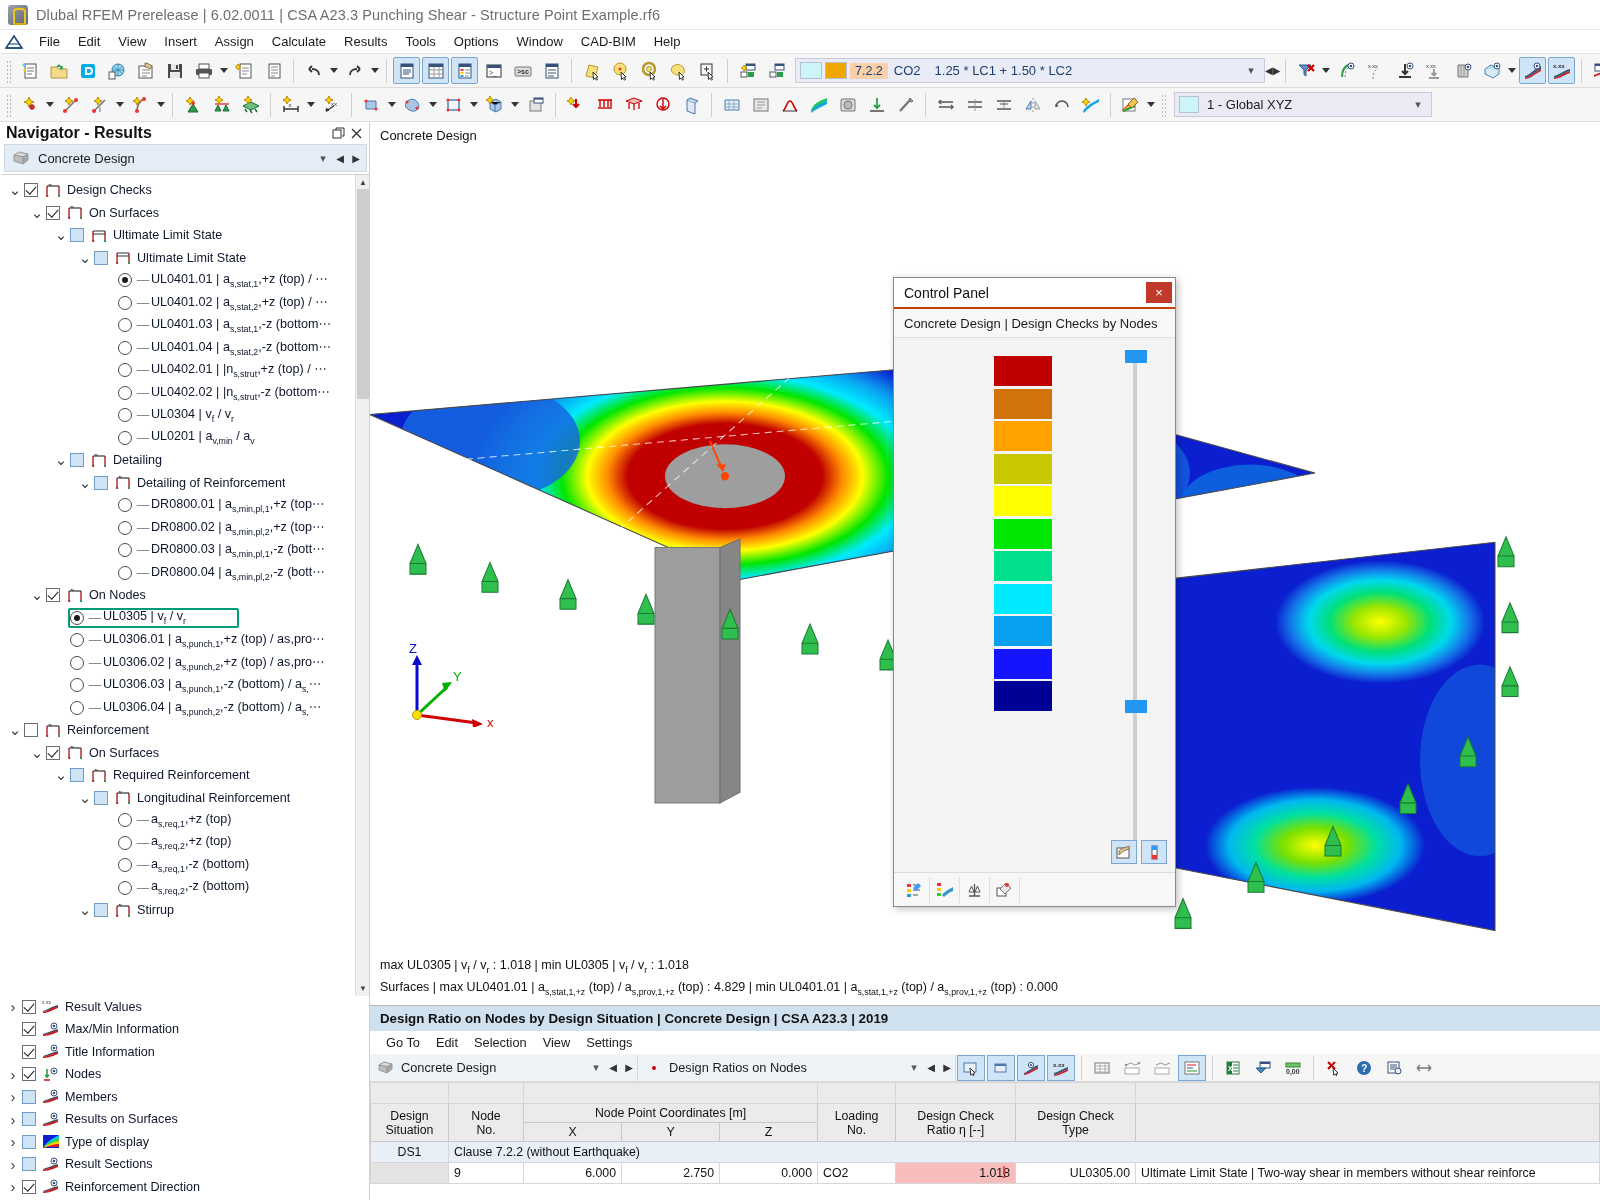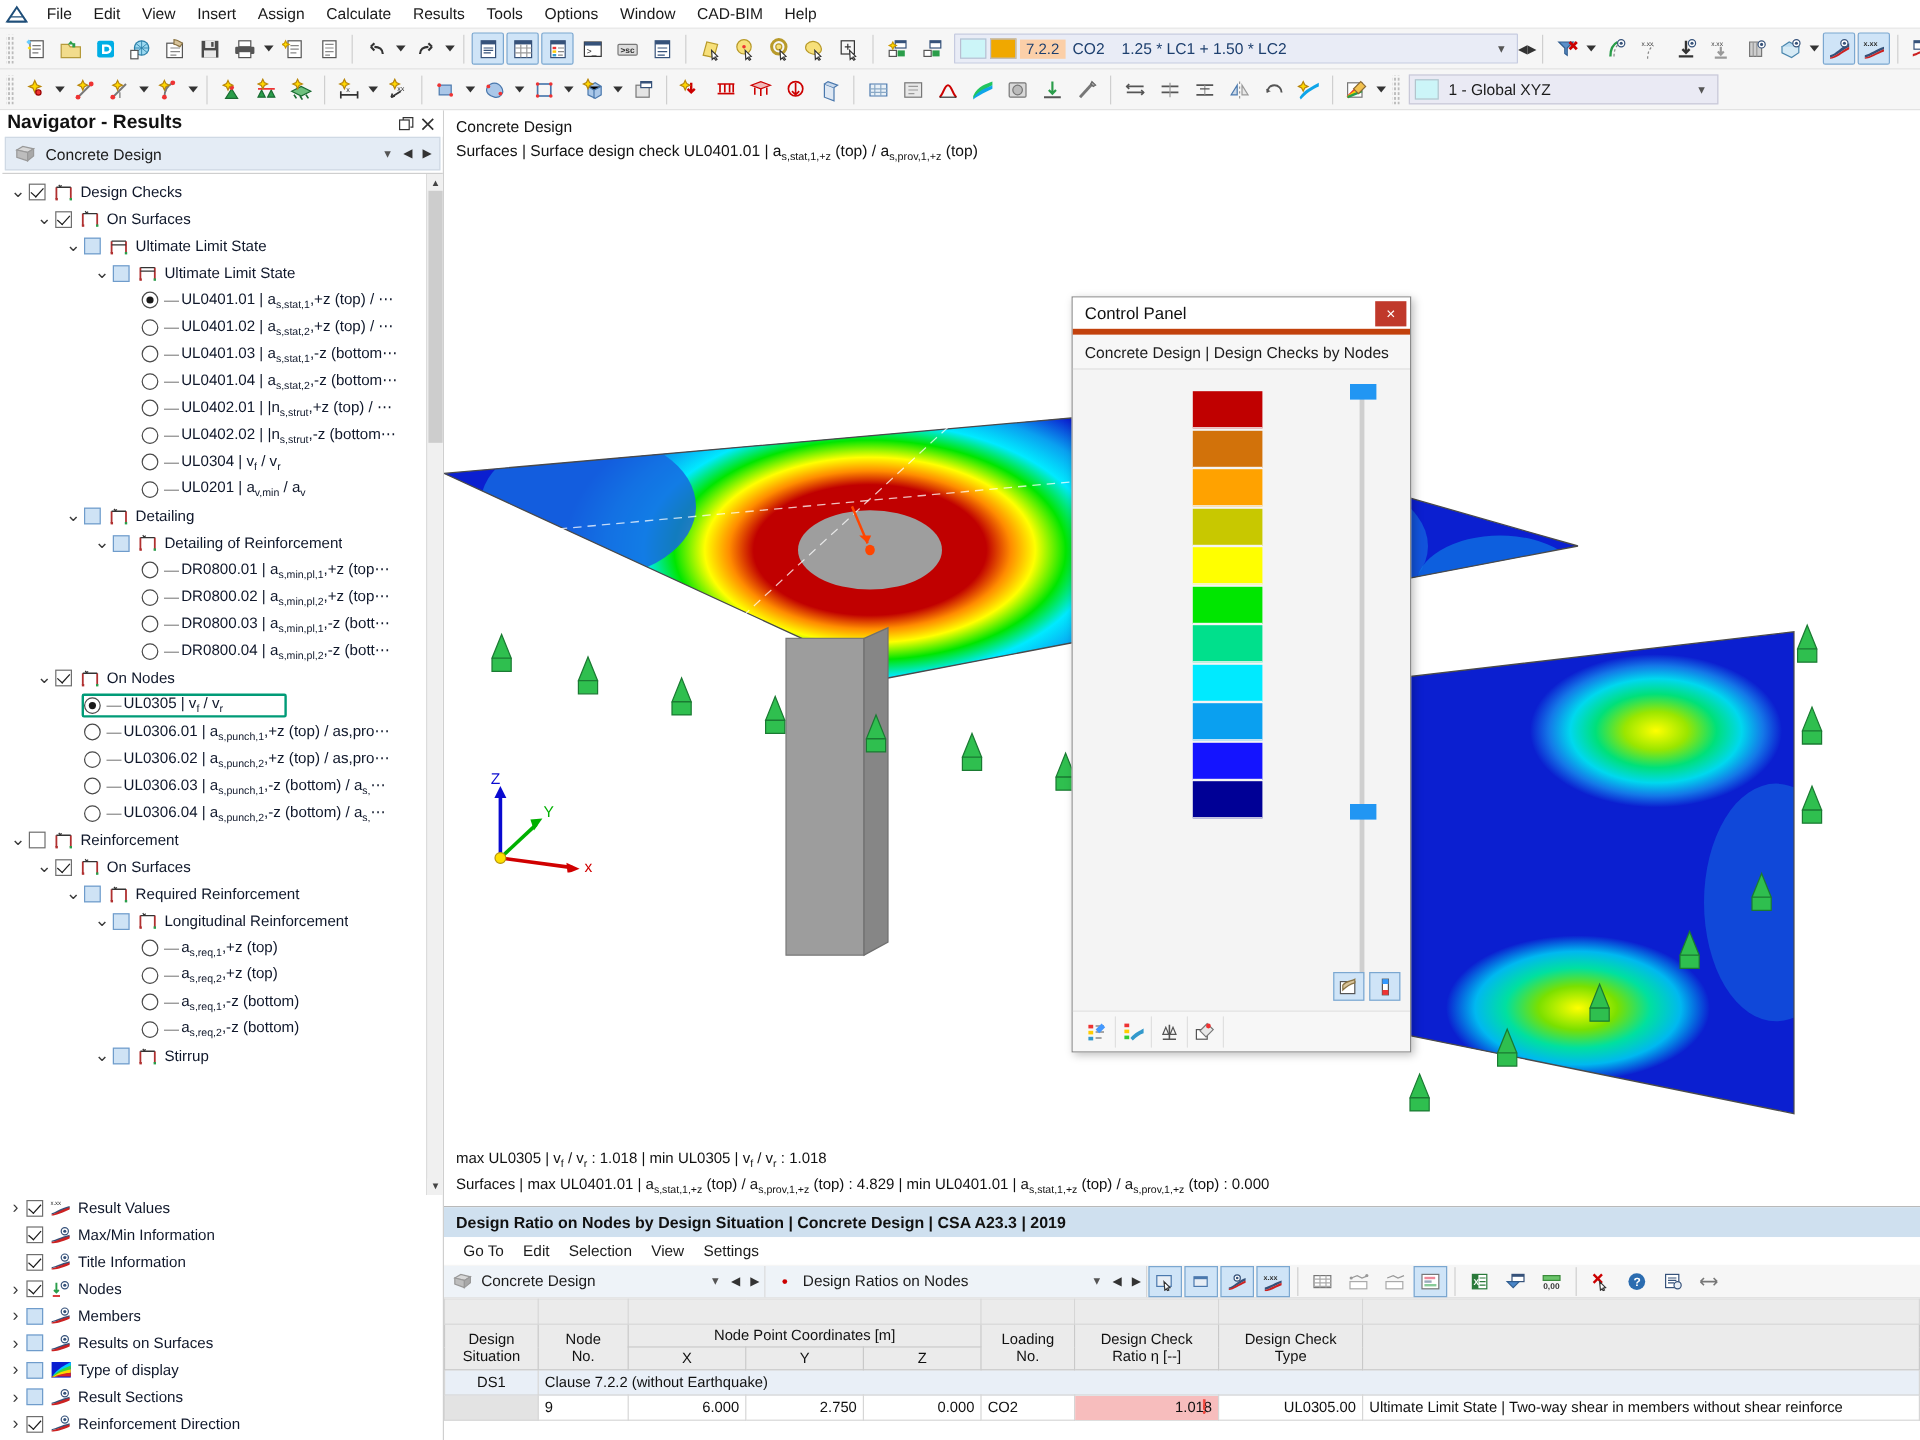--- a/index.html
+++ b/index.html
@@ -141,21 +141,21 @@
 
   .axes { position: absolute; left: 25px; bottom: 278px; width: 110px; height: 90px; }
 
   
   .ctrl-panel {
     position: absolute; left: 523px; top: 155px; width: 283px; height: 630px;
     background: #f7f7f7; border: 1px solid #8a8a8a; box-shadow: 2px 2px 7px rgba(0,0,0,.25);
     display: flex; flex-direction: column; z-index: 20;
   }
   .cp-title { height: 31px; background: #ffffff; display: flex; align-items: center; padding-left: 10px;
-    border-bottom: 5px solid #c2410c; }
+    border-bottom: 2px solid #c2410c; }
   .cp-title span { font-size: 14px; color: #111; flex: 1; }
   .cp-close { width: 26px; height: 21px; background: #c0392b; color: #fff; display:flex; align-items:center;
     justify-content:center; font-size: 13px; margin-right: 3px; }
   .cp-sub { height: 28px; display: flex; align-items: center; padding-left: 10px; font-size: 13px; background:#f7f7f7; }
   .cp-legend { flex: 1; position: relative; background: #f4f4f4; border-top: 1px solid #e0e0e0; }
   .legend-grid { position: absolute; left: 0; top: 18px; width: 100%; }
   .lrow { display: flex; align-items: flex-start; height: 32.5px; position: relative; }
   .lval { width: 100px; text-align: right; font-size: 13px; padding-right: 10px; position: relative; top: -9px; color:#111; }
   .lswatch { width: 58px; height: 31px; border-bottom: 1.5px solid #f4f4f4; }
   .lpct { width: 95px; text-align: right; font-size: 12.8px; padding-right: 18px; position: relative; top: 7px; color:#111; }
@@ -190,20 +190,24 @@
   tr.ds-row td { background: #e9eff7; }
   td.ratio-cell { background: #f7bdbd; text-align: right; position: relative; padding-right: 18px; }
   .warn { position: absolute; right: 4px; top: 3px; color: #cc0000; font-weight: bold; font-size: 11px; }
   td.sit { background: #e3e3e3; text-align:center; }
 </style>
 </head>
 <body>
 
 <div class="app">
 
+  <div class="titlebar">
+    <div class="logo"></div>
+    <div class="ttext">Dlubal RFEM Prerelease | 6.02.0011 | CSA A23.3 Punching Shear - Structure Point Example.rf6</div>
+  </div>
 
   <div class="menubar">
     <div class="menu-logo">
       <svg width="22" height="20" viewBox="0 0 22 20">
         <path d="M2 16 L10 4 L18 16 Z" fill="none" stroke="#1f4e79" stroke-width="1.6"></path>
         <line x1="2" y1="16" x2="18" y2="16" stroke="#1f4e79" stroke-width="1.6"></line>
         <line x1="5" y1="12" x2="15" y2="12" stroke="#1f4e79" stroke-width="1.1"></line>
       </svg>
     </div>
     <div class="mi">File</div>
@@ -1221,21 +1225,20 @@
             <div class="tlabel">Reinforcement Direction</div>
           </div>
         </div>
     </div>
 
     <div class="viewport-col">
       <div class="viewport">
 
         <div class="vp-label">
           <div>Concrete Design</div>
-          <div class="l2">Surfaces | Surface design check UL0401.01 | a<sub>s,stat,1,+z</sub> (top) / a<sub>s,prov,1,+z</sub> (top)</div>
         </div>
 
         <svg width="100%" height="100%" viewBox="0 0 1230 830" preserveAspectRatio="none" style="position:absolute;inset:0;">
           <defs>
             <clipPath id="slabA">
                 <polygon points="0,275 560,230 945,330 370,430"></polygon>
               </clipPath>
             <clipPath id="slabB">
                 <polygon points="700,440 1125,395 1125,760 800,700"></polygon>
               </clipPath>

